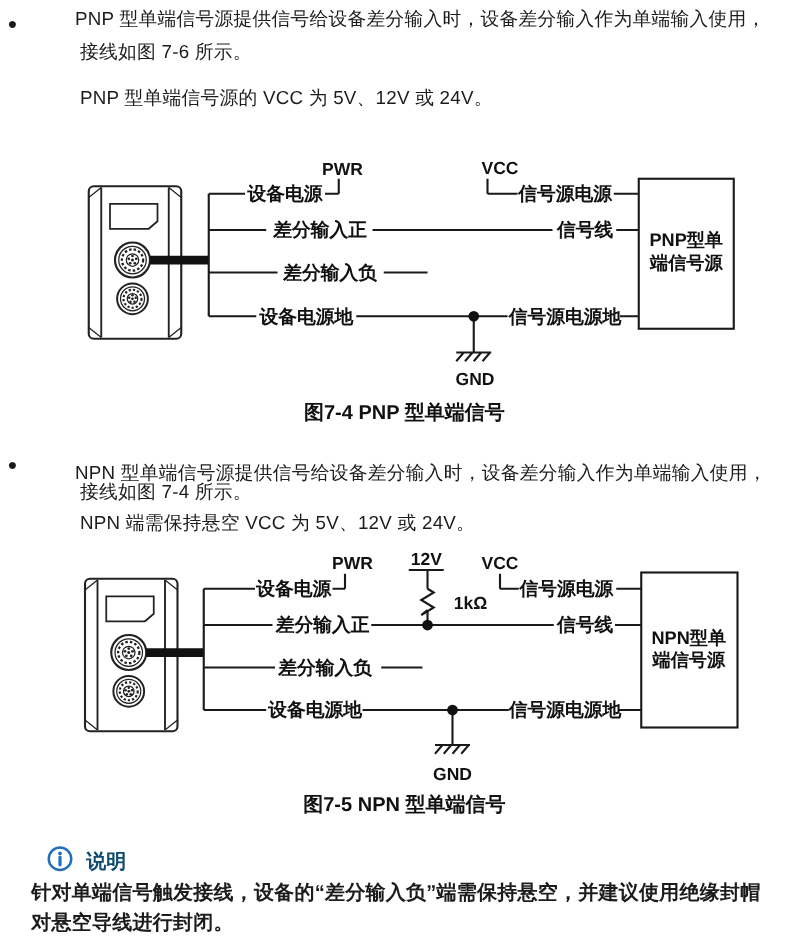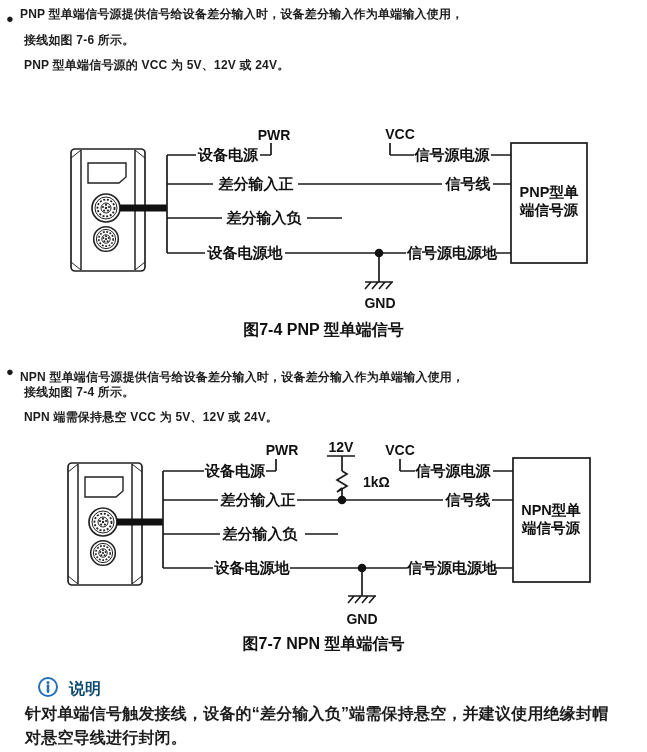--- a/index.html
+++ b/index.html
@@ -2,21 +2,21 @@
 <html><head>
 <meta charset="utf-8">
 <style>
   html,body{margin:0;padding:0;}
   body{
     width:647px;height:752px;background:#ffffff;position:relative;overflow:hidden;
     font-family:"Liberation Sans","DejaVu Sans",sans-serif;
     color:#1a1a1a;
   }
   .abs{position:absolute;white-space:nowrap;}
-  .body-text{font-size:12px;font-weight:700;letter-spacing:0.2px;color:#1c1c1c;}
+  .body-text{font-size:15px;font-weight:400;letter-spacing:0.2px;color:#1c1c1c;margin-left:40px;}
   .bullet{font-size:13px;font-weight:700;}
   .caption{left:0;width:647px;text-align:center;font-size:16px;font-weight:700;color:#111;}
   svg text{
     font-family:"Liberation Sans","DejaVu Sans",sans-serif;
     fill:#111;
   }
   .dlabel{font-size:15px;font-weight:600;}
   .slabel{font-size:14px;font-weight:600;}
   .boxlabel{font-size:14.5px;font-weight:600;}
   .note-title{font-size:16px;font-weight:700;color:#0c4a6e;}
@@ -61,21 +61,21 @@
             <circle cx="-2.6" cy="-0.9" r="1"></circle>
         </g>
       </g>
     </g>
   </defs>
 </svg>
 
 <span class="abs bullet" style="left:6px;top:11px">●</span>
 <span class="abs body-text" style="left:20px;top:6px">PNP 型单端信号源提供信号给设备差分输入时，设备差分输入作为单端输入使用，</span>
 <span class="abs body-text" style="left:24px;top:32px">接线如图 7-6 所示。</span>
-<span class="abs body-text" style="left:24px;top:57px">PNP 型单端信号源的 VCC 为 5V、12V 或 24V。</span>
+<span class="abs body-text" style="left:24px;top:69px">PNP 型单端信号源的 VCC 为 5V、12V 或 24V。</span>
 
 <svg class="abs" style="left:0;top:115px" width="647" height="205" viewBox="0 0 647 205">
   <g transform="translate(106,93)">
     <use href="#device"></use>
   </g>
   <line x1="120" y1="93" x2="167" y2="93" stroke="#111" stroke-width="7"></line>
   <g stroke="#1a1a1a" stroke-width="1.7" fill="none">
     <path d="M167,40 V138"></path>
     <path d="M167,40 H196 M260,40 H271 M271,40 V28"></path>
     <path d="M390,28 V40 M390,40 H414 M491,40 H511"></path>
@@ -139,21 +139,21 @@
   <text class="dlabel" x="258" y="65" text-anchor="middle">差分输入正</text>
   <text class="dlabel" x="260" y="99" text-anchor="middle">差分输入负</text>
   <text class="dlabel" x="252" y="133" text-anchor="middle">设备电源地</text>
   <text class="dlabel" x="453" y="36" text-anchor="middle">信号源电源</text>
   <text class="dlabel" x="468" y="65" text-anchor="middle">信号线</text>
   <text class="dlabel" x="452" y="133" text-anchor="middle">信号源电源地</text>
   <text class="slabel" x="362" y="184" text-anchor="middle">GND</text>
   <text class="boxlabel" x="551" y="75" text-anchor="middle">NPN型单</text>
   <text class="boxlabel" x="551" y="93" text-anchor="middle">端信号源</text>
 </svg>
-<div class="abs caption" style="top:634px">图7-7 NPN 型单端信号</div>
+<div class="abs caption" style="top:634px">图7-5 NPN 型单端信号</div>
 
 <svg class="abs" style="left:37px;top:676px" width="22" height="22" viewBox="0 0 22 22">
   <circle cx="11" cy="11" r="9" fill="none" stroke="#2470b8" stroke-width="2"></circle>
   <circle cx="11" cy="6.6" r="1.5" fill="#2470b8"></circle>
   <line x1="11" y1="9.6" x2="11" y2="15.8" stroke="#2470b8" stroke-width="2.6" stroke-linecap="round"></line>
 </svg>
 <span class="abs note-title" style="left:69px;top:679px">说明</span>
 <span class="abs note-body" style="left:25px;top:704px">针对单端信号触发接线，设备的“差分输入负”端需保持悬空，并建议使用绝缘封帽</span>
 <span class="abs note-body" style="left:25px;top:728px">对悬空导线进行封闭。</span>
 

